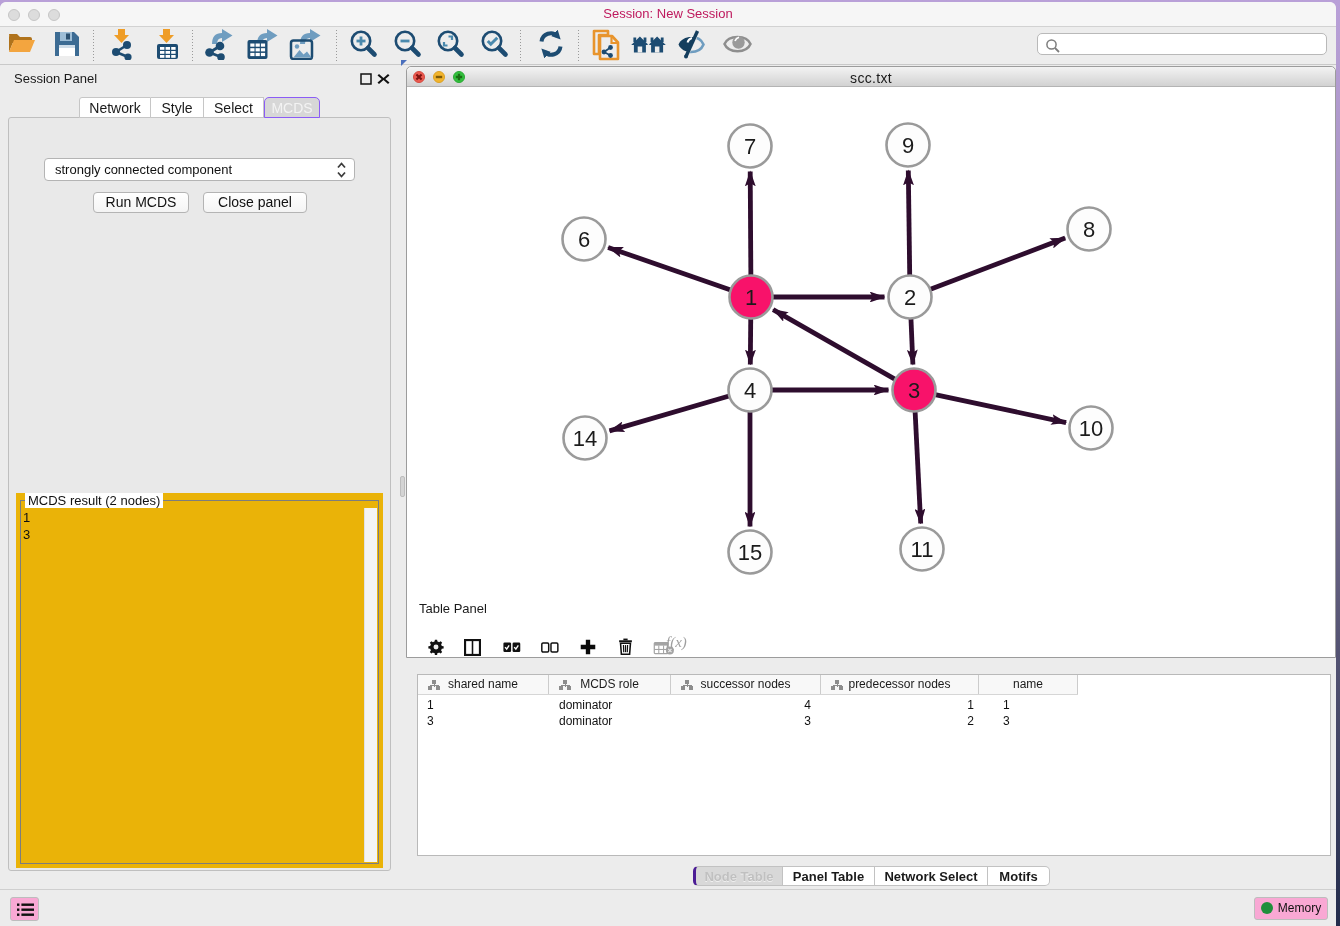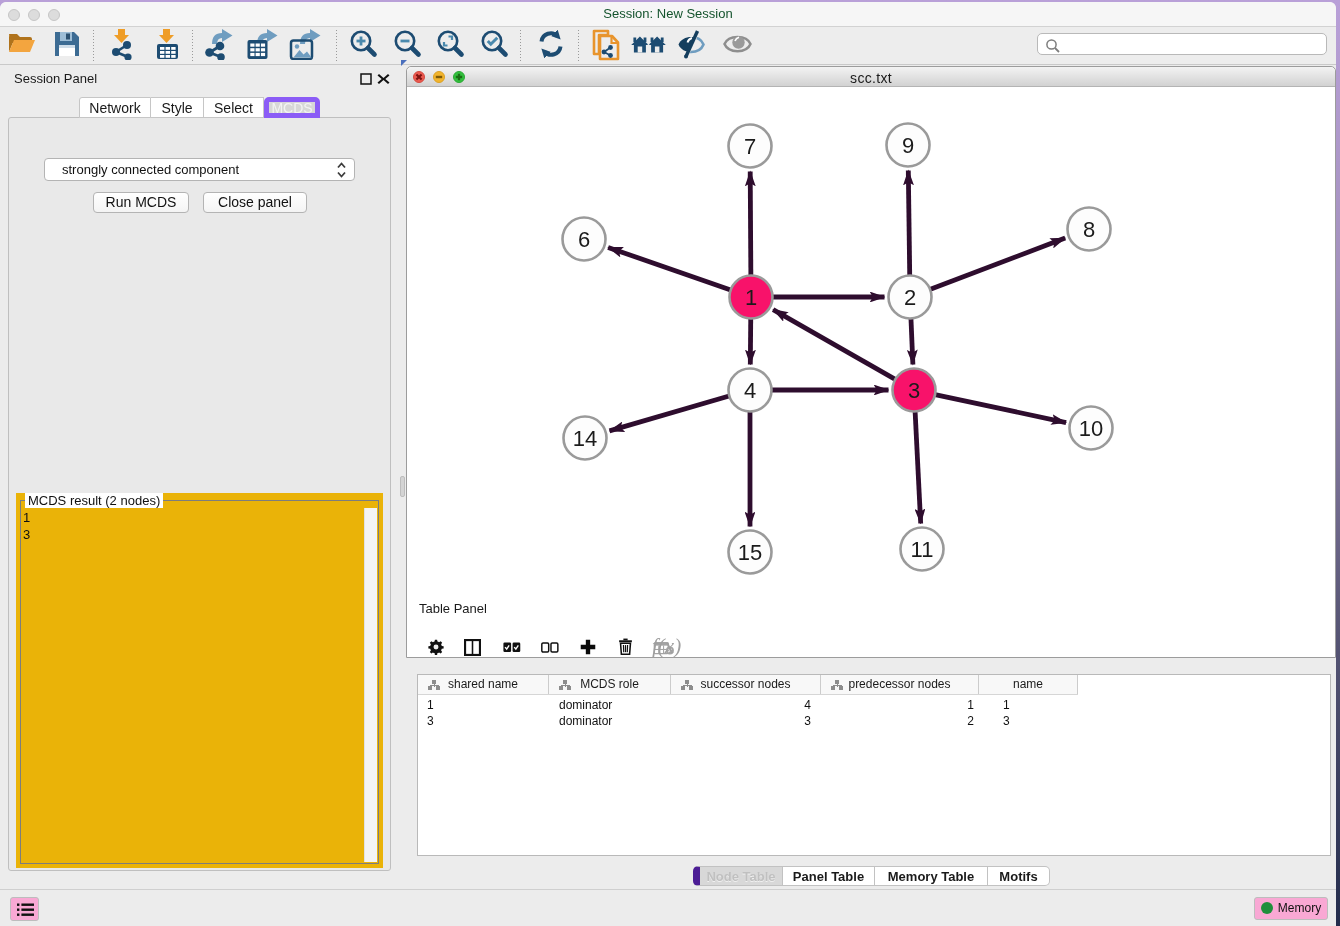--- a/index.html
+++ b/index.html
@@ -7,44 +7,44 @@
 body { font-family:"Liberation Sans", sans-serif; position:relative;
   background:linear-gradient(180deg,#b9a0d8 0%,#a391bd 30%,#5d5a7a 65%,#232c4c 100%); }
 .app { position:absolute; left:0; top:2px; width:1336px; height:924px;
   background:#ececec; border-radius:7px 7px 0 0; }
 .ct { position:absolute; left:0; top:0; width:1336px; height:926px; }
 .titlebar { position:absolute; left:0; top:2px; width:1336px; height:25px;
   background:#f6f6f6; border-radius:6px 6px 0 0; border-bottom:1px solid #d2d2d2; }
 .tl { position:absolute; top:7px; width:12px; height:12px; border-radius:50%;
   background:#dcdcdc; border:1px solid #c6c6c6; }
 .wtitle { position:absolute; top:4px; left:0; width:100%; text-align:center;
-  font-size:13px; color:#14532d; }
+  font-size:13px; color:#be185d; }
 .toolbar { position:absolute; left:0; top:27px; width:1336px; height:38px;
   background:#ededed; border-bottom:1px solid #c9c9c9; }
 .tsep { position:absolute; top:3px; height:31px; width:1px;
   background-image:linear-gradient(#9a9a9a 33%, rgba(0,0,0,0) 0%);
   background-size:1px 3px; }
 .ticon { position:absolute; top:1px; }
 .search { position:absolute; left:1037px; top:33px; width:290px; height:22px;
   background:#fff; border:1px solid #b9b9b9; border-radius:5px; }
 
 .cp-title { position:absolute; left:14px; top:71px; font-size:13px; color:#1a1a1a; }
 .panelbox { position:absolute; left:8px; top:117px; width:383px; height:754px;
   border:1px solid #bfbfbf; background:#e9e9e9; border-radius:3px; }
 .tabs { position:absolute; top:97px; left:79px; height:35px; display:flex; }
 .tab { height:21px; font-size:14px; color:#1a1a1a; background:#fff;
   border:1px solid #c6c6c6; border-left:none; display:flex; align-items:center; justify-content:center; }
 .tab.first { border-left:1px solid #c6c6c6; border-radius:3px 0 0 0; }
-.tab.sel { background:#d7d7d7; color:#f3f3f3; border:5px solid #8b5cf6;
+.tab.sel { background:#d7d7d7; color:#f3f3f3; border:1px solid #8b5cf6;
   border-radius:5px 5px 0 0; }
 .optlabel { position:absolute; left:0; top:137px; width:399px; text-align:center;
   font-size:13px; color:#1a1a1a; }
 .combo { position:absolute; left:44px; top:158px; width:311px; height:23px;
   background:#fff; border:1px solid #b4b4b4; border-radius:4px;
-  font-size:13px; color:#111; line-height:21px; padding-left:17px; }
+  font-size:13px; color:#111; line-height:21px; padding-left:10px; }
 .btn { position:absolute; height:21px; background:linear-gradient(#ffffff,#f4f4f4);
   border:1px solid #b4b4b4; border-radius:4px; font-size:14px; color:#111;
   text-align:center; line-height:19px; }
 .mcdsbox { position:absolute; left:16px; top:493px; width:367px; height:375px; background:#eab308; }
 .mcdsborder { position:absolute; left:4px; top:7px; right:4px; bottom:4px;
   border:1px solid #7d7d7d; }
 .mcdslabel { position:absolute; left:9px; top:0px; background:#fff; padding:0 3px;
   font-size:13px; color:#111; }
 .mcdstext { position:absolute; left:7px; top:16px; font-size:13px; color:#111; line-height:17px; }
 .mcdsscroll { position:absolute; right:6px; top:15px; width:13px; bottom:6px;
@@ -62,21 +62,21 @@
 
 .tp-title { position:absolute; left:419px; top:601px; font-size:13px; color:#1a1a1a; }
 .tablewrap { position:absolute; left:417px; top:674px; width:914px; height:182px;
   background:#fff; border:1px solid #b9b9b9; }
 .th { position:absolute; top:0; height:19px; border-right:1px solid #cccccc;
   font-size:12px; color:#1a1a1a; text-align:center; line-height:19px; background:#f8f8f8; }
 .thead-line { position:absolute; top:19px; left:0; width:660px; height:1px; background:#d6d6d6; }
 .cell { position:absolute; font-size:12px; color:#111; height:16px; line-height:16px; }
 .seg { height:20px; font-size:13px; font-weight:bold; color:#1a1a1a; background:#fff;
   border:1px solid #c2c2c2; border-left:none; display:flex; align-items:center; justify-content:center; }
-.seg.first { border-left:7px solid #4c1d95; border-radius:5px 0 0 5px;text-align:right; }
+.seg.first { border-left:3px solid #4c1d95; border-radius:5px 0 0 5px;text-align:right; }
 .seg.last { border-radius:0 5px 5px 0; }
 .seg.sel { background:#d8d8d8; color:#c0c0c0; text-shadow:0 1px 0 #f0f0f0; }
 .statusbar { position:absolute; left:0; top:889px; width:1336px; height:37px;
   background:#ececec; border-top:1px solid #cfcfcf; }
 .sbtn { position:absolute; background:#f9a8d4; border:1px solid #bdbdbd; border-radius:3px; }
 .colicon { position:absolute; left:10px; top:5px; width:12px; height:10px;
   background:
     linear-gradient(#8d8d8d,#8d8d8d) 4px 0/4px 4px,
     linear-gradient(#8d8d8d,#8d8d8d) 0 6px/4px 4px,
     linear-gradient(#8d8d8d,#8d8d8d) 8px 6px/4px 4px,
@@ -418,21 +418,21 @@
     <svg style="position:absolute; left:653px; top:642px;" width="22" height="13" viewBox="0 0 24 15">
       <rect x="0.8" y="0.8" width="16" height="12.5" rx="1" fill="none" stroke="#a4a4a4" stroke-width="1.4"></rect>
       <rect x="0.8" y="0.8" width="16" height="3.4" fill="#a4a4a4"></rect>
       <line x1="6" y1="4" x2="6" y2="13" stroke="#a4a4a4" stroke-width="1.2"></line>
       <line x1="11.5" y1="4" x2="11.5" y2="13" stroke="#a4a4a4" stroke-width="1.2"></line>
       <line x1="0.8" y1="8.6" x2="16.8" y2="8.6" stroke="#a4a4a4" stroke-width="1.2"></line>
       <circle cx="18.8" cy="9.8" r="4.6" fill="#a4a4a4"></circle>
       <path d="M16.9 7.9 l3.8 3.8 M20.7 7.9 l-3.8 3.8" stroke="#ececec" stroke-width="1.3"></path>
     </svg>
 
-    <div style="position:absolute; left:652px; top:634px; font-family:'Liberation Serif',serif; font-style:italic; font-size:21px; color:#9f9f9f;">f(x)</div>
+    <div style="position:absolute; left:666px; top:634px; font-family:'Liberation Serif',serif; font-style:italic; font-size:15px; color:#9f9f9f;">f(x)</div>
   </div>
   <div class="tablewrap" id="tablewrap">
     <div class="th" style="left:0px; width:131px;"><span class="colicon"></span>shared name</div>
     <div class="th" style="left:131px; width:122px;"><span class="colicon"></span>MCDS role</div>
     <div class="th" style="left:253px; width:150px;"><span class="colicon"></span>successor nodes</div>
     <div class="th" style="left:403px; width:158px;"><span class="colicon"></span>predecessor nodes</div>
     <div class="th" style="left:561px; width:99px;">name</div>
     <div class="thead-line"></div>
     <div class="cell" style="left:9px; top:22px;">1</div>
     <div class="cell" style="left:141px; top:22px;">dominator</div>
@@ -441,21 +441,21 @@
     <div class="cell" style="left:585px; top:22px;">1</div>
     <div class="cell" style="left:9px; top:38px;">3</div>
     <div class="cell" style="left:141px; top:38px;">dominator</div>
     <div class="cell" style="left:253px; top:38px; width:140px; text-align:right;">3</div>
     <div class="cell" style="left:403px; top:38px; width:153px; text-align:right;">2</div>
     <div class="cell" style="left:585px; top:38px;">3</div>
   </div>
   <div style="position:absolute; left:693px; top:866px; display:flex;">
     <div class="seg first sel" style="width:90px;">Node Table</div>
     <div class="seg" style="width:92px;">Panel Table</div>
-    <div class="seg" style="width:113px;">Memory Table</div>
+    <div class="seg" style="width:113px;">Network Select</div>
     <div class="seg last" style="width:62px;">Motifs</div>
   </div>
   <div class="statusbar"></div>
   <div class="sbtn" style="left:10px; top:897px; width:29px; height:24px;">
     <svg style="position:absolute; left:6px; top:5px;" width="17" height="14" viewBox="0 0 17 14">
       <g fill="#111">
         <rect x="0" y="0.5" width="2.4" height="2.4"></rect>
           <rect x="4.4" y="0.5" width="12.6" height="2.4"></rect>
         <rect x="0" y="5.5" width="2.4" height="2.4"></rect>
           <rect x="4.4" y="5.5" width="12.6" height="2.4"></rect>

